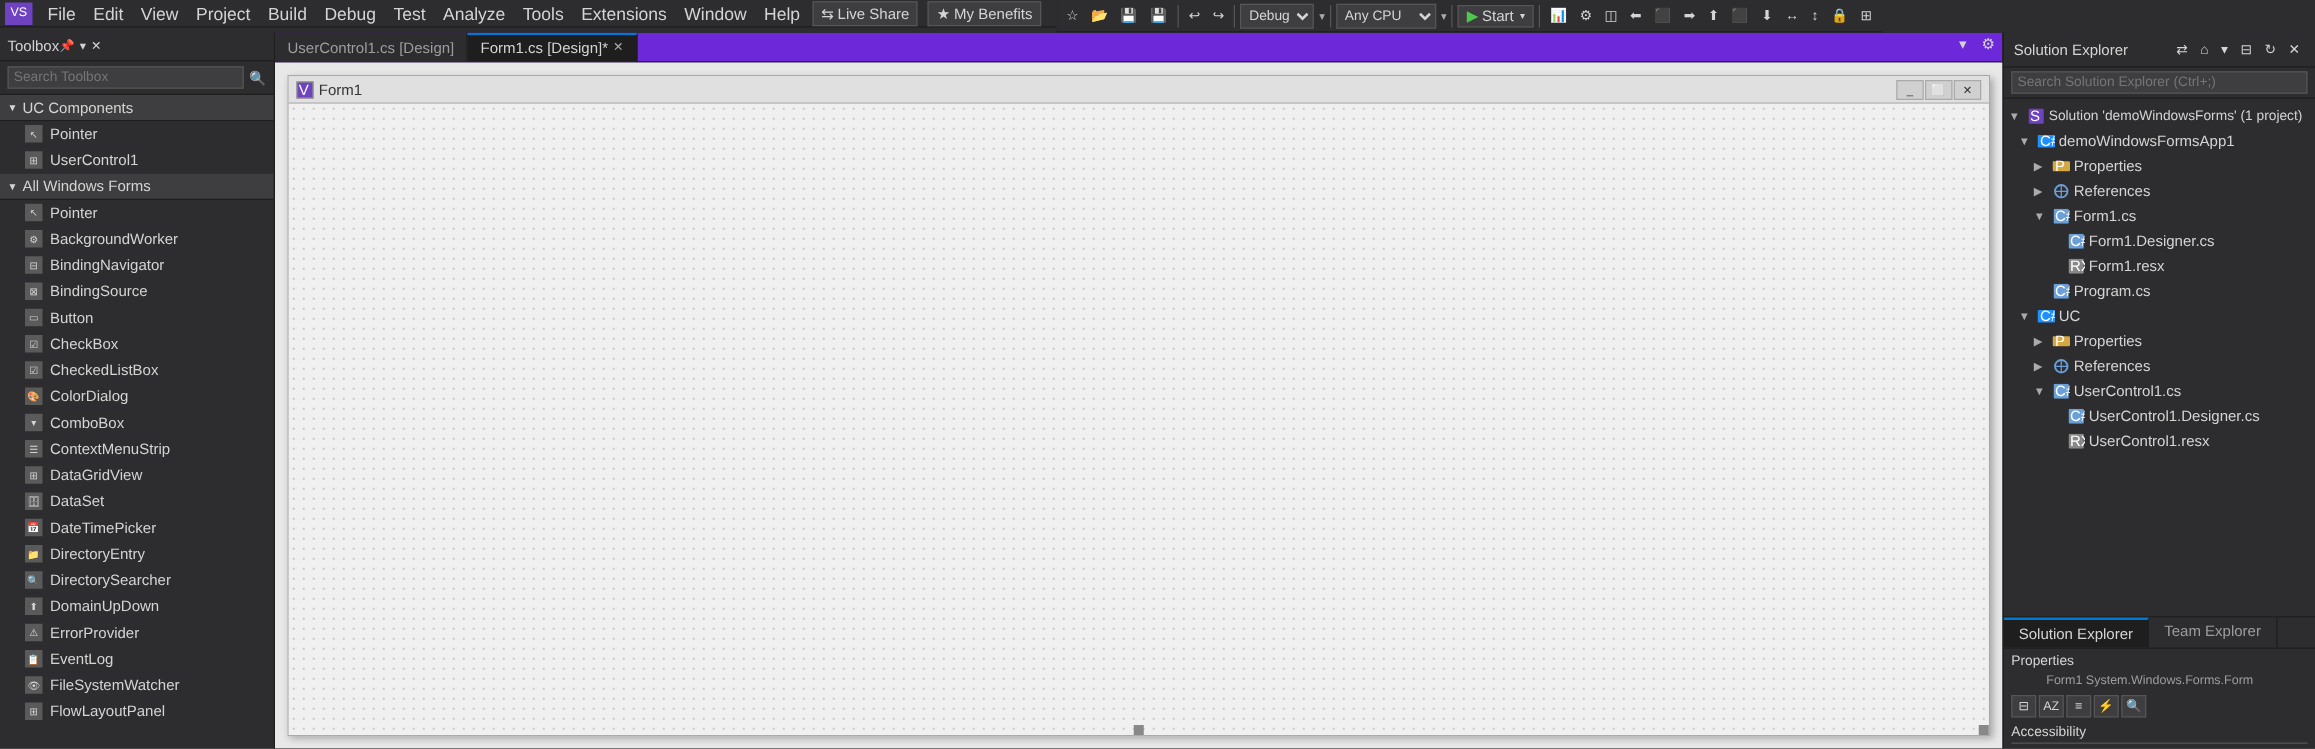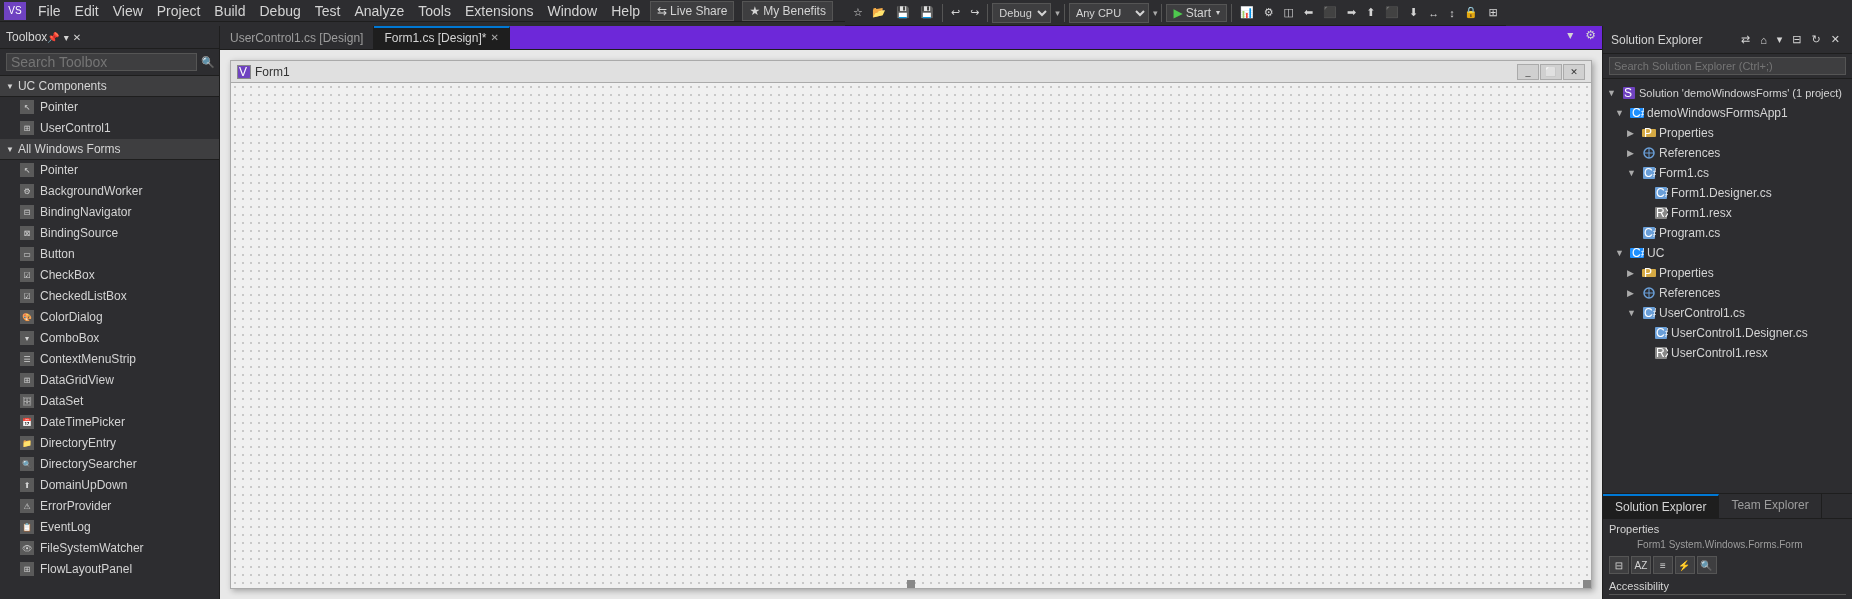--- a/index.html
+++ b/index.html
@@ -96,21 +96,21 @@
       padding: 4px 6px;
       border-bottom: 1px solid #1e1e1e;
       gap: 4px;
     }
     .search-input {
       flex: 1;
       background: #3e3e40;
       border: 1px solid #555;
       color: #d4d4d4;
       padding: 2px 4px;
-      font-size: 14px;
+      font-size: 11px;
       height: 18px;
     }
     .search-icon { color: #aaa; font-size: 11px; }
 
     .toolbox-content {
       flex: 1;
       overflow-y: auto;
     }
     .toolbox-content::-webkit-scrollbar { width: 6px; }
     .toolbox-content::-webkit-scrollbar-thumb { background: #555; }

